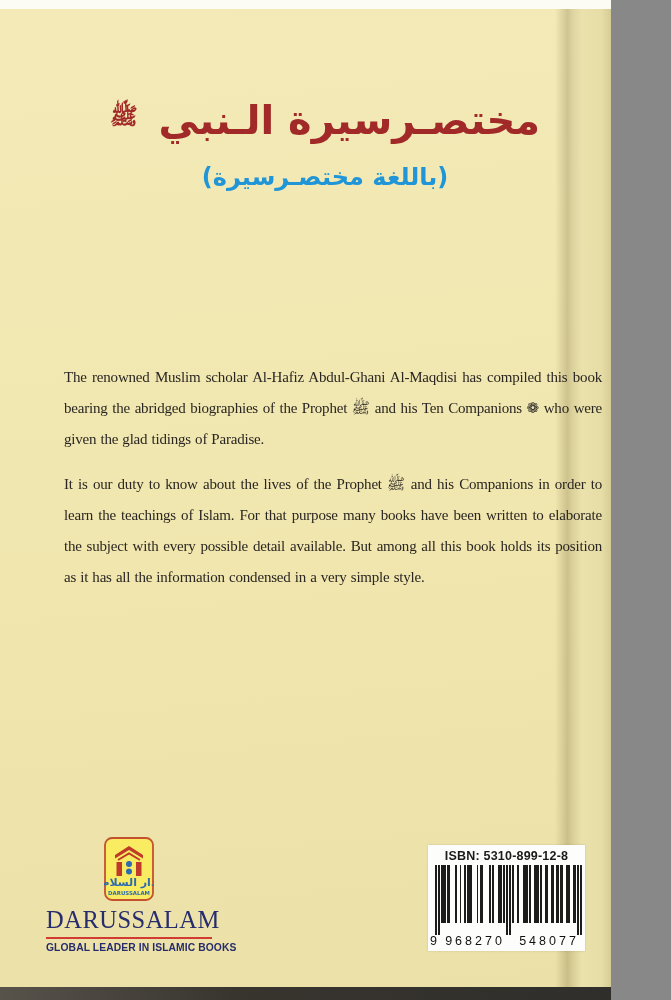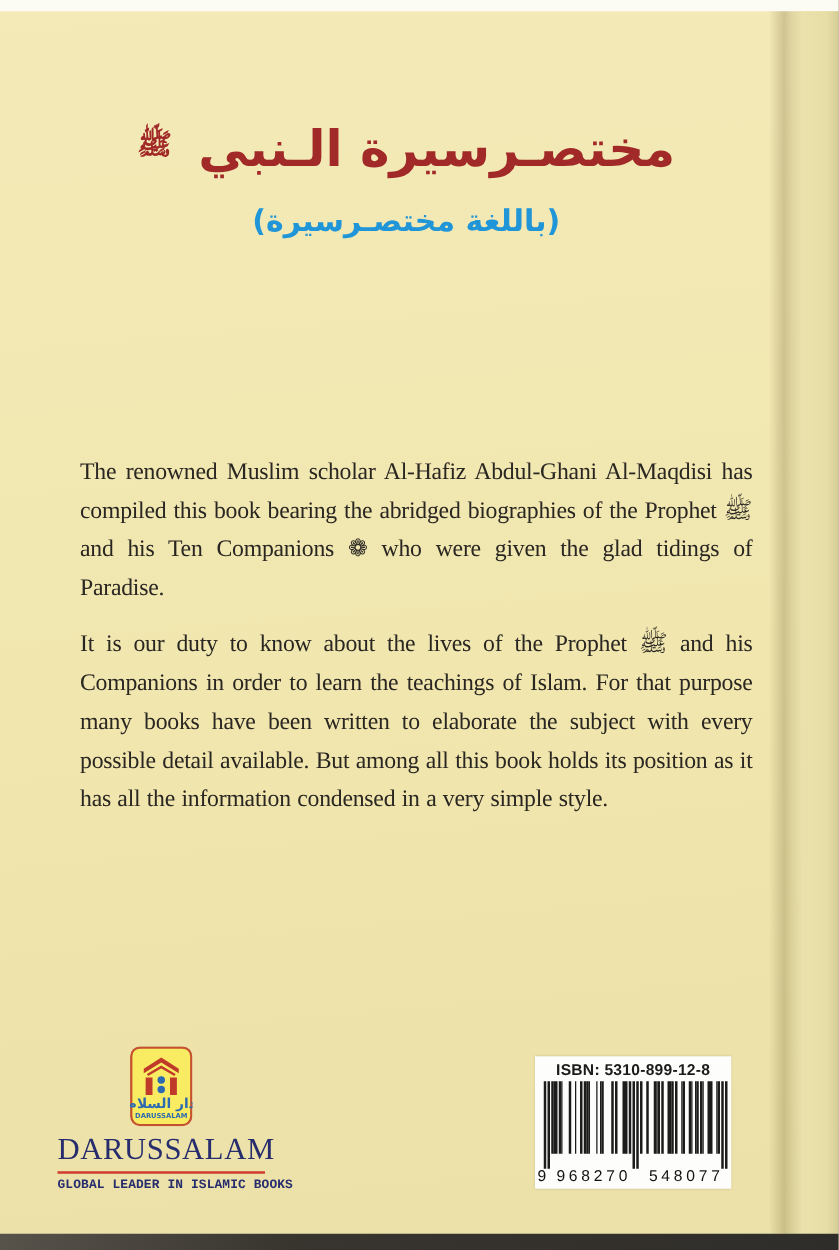--- a/index.html
+++ b/index.html
@@ -1,17 +1,17 @@
 <!DOCTYPE html>
 <html><head>
 <meta charset="utf-8">
 <style>
   html,body{margin:0;padding:0;background:#888;}
   .page{
-    position:relative;width:671px;height:1000px;overflow:hidden;
+    position:relative;width:611px;height:1000px;overflow:hidden;
     background:linear-gradient(175deg,#f3eab8 0%,#f0e6ae 55%,#ebe1a8 100%);
     font-family:"Liberation Serif",serif;
   }
   
   .strip-top{position:absolute;top:0;left:0;width:671px;height:9px;background:#fcfbf4;}
   .strip-bottom{position:absolute;bottom:0;left:0;width:671px;height:13px;
     background:linear-gradient(90deg,#57534b 0%,#38352f 35%,#2f2d2a 100%);}
   .edge-right{position:absolute;top:9px;bottom:13px;right:0;width:56px;
     background:linear-gradient(90deg,
       rgba(140,125,70,0) 0%,
@@ -26,29 +26,29 @@
     font-family:"DejaVu Sans",sans-serif;}
   .t1{direction:rtl;font-size:40px;font-weight:bold;color:#a12a28;line-height:56px;}
   .t1 .salla{font-size:23px;font-weight:bold;position:relative;top:-10px;margin-inline-start:7px;}
   .t2{direction:rtl;font-size:36px;color:#211e1a;line-height:52px;margin-top:2px;}
   .t3{direction:rtl;font-size:24px;font-weight:bold;color:#2095d8;line-height:38px;margin-top:4px;}
   
   .body-text{position:absolute;top:362px;left:64px;width:540px;}
   .body-text p{
     margin:0 2px 14px 0;text-align:justify;
     font-family:"Liberation Serif","DejaVu Sans",serif;
-    font-size:19px;line-height:31px;color:#2a2622;
+    font-size:15px;line-height:31px;color:#2a2622;
     letter-spacing:-0.2px;word-spacing:0.6px;}
   
   .publisher{position:absolute;left:46px;top:837px;width:166px;text-align:right;}
   .badge{display:block;margin:0 auto 7px auto;}
   .pub-name{font-family:"Liberation Serif",serif;font-size:24.5px;line-height:1;
     color:#272c6d;letter-spacing:0.5px;}
   .pub-rule{height:2px;background:#d23b31;margin-top:4px;}
-  .pub-tagline{margin-top:3px;font-family:Liberation Mono, monospace;font-weight:bold;
+  .pub-tagline{margin-top:3px;font-family:Liberation Sans, sans-serif;font-weight:bold;
     font-size:10.3px;letter-spacing:0.1px;color:#272c6d;white-space:nowrap;}
   
   .barcode-box{position:absolute;left:428px;top:845px;width:157px;height:106px;
     background:#fdfdfb;box-shadow:0 0 2px rgba(0,0,0,0.15);}
   .isbn{font-family:"Liberation Sans",sans-serif;font-size:12.5px;font-weight:bold;
     color:#1b1b1b;text-align:center;line-height:16px;margin-top:3px;letter-spacing:0.2px;}
   .bars{display:flex;align-items:flex-start;margin:1px 0 0 7px;width:148px;height:70px;}
   .bars i{flex:none;display:block;}
   .bars i.b{background:#1c1c1c;}
   .bc-digits{position:absolute;left:7px;bottom:3px;width:148px;height:14px;

